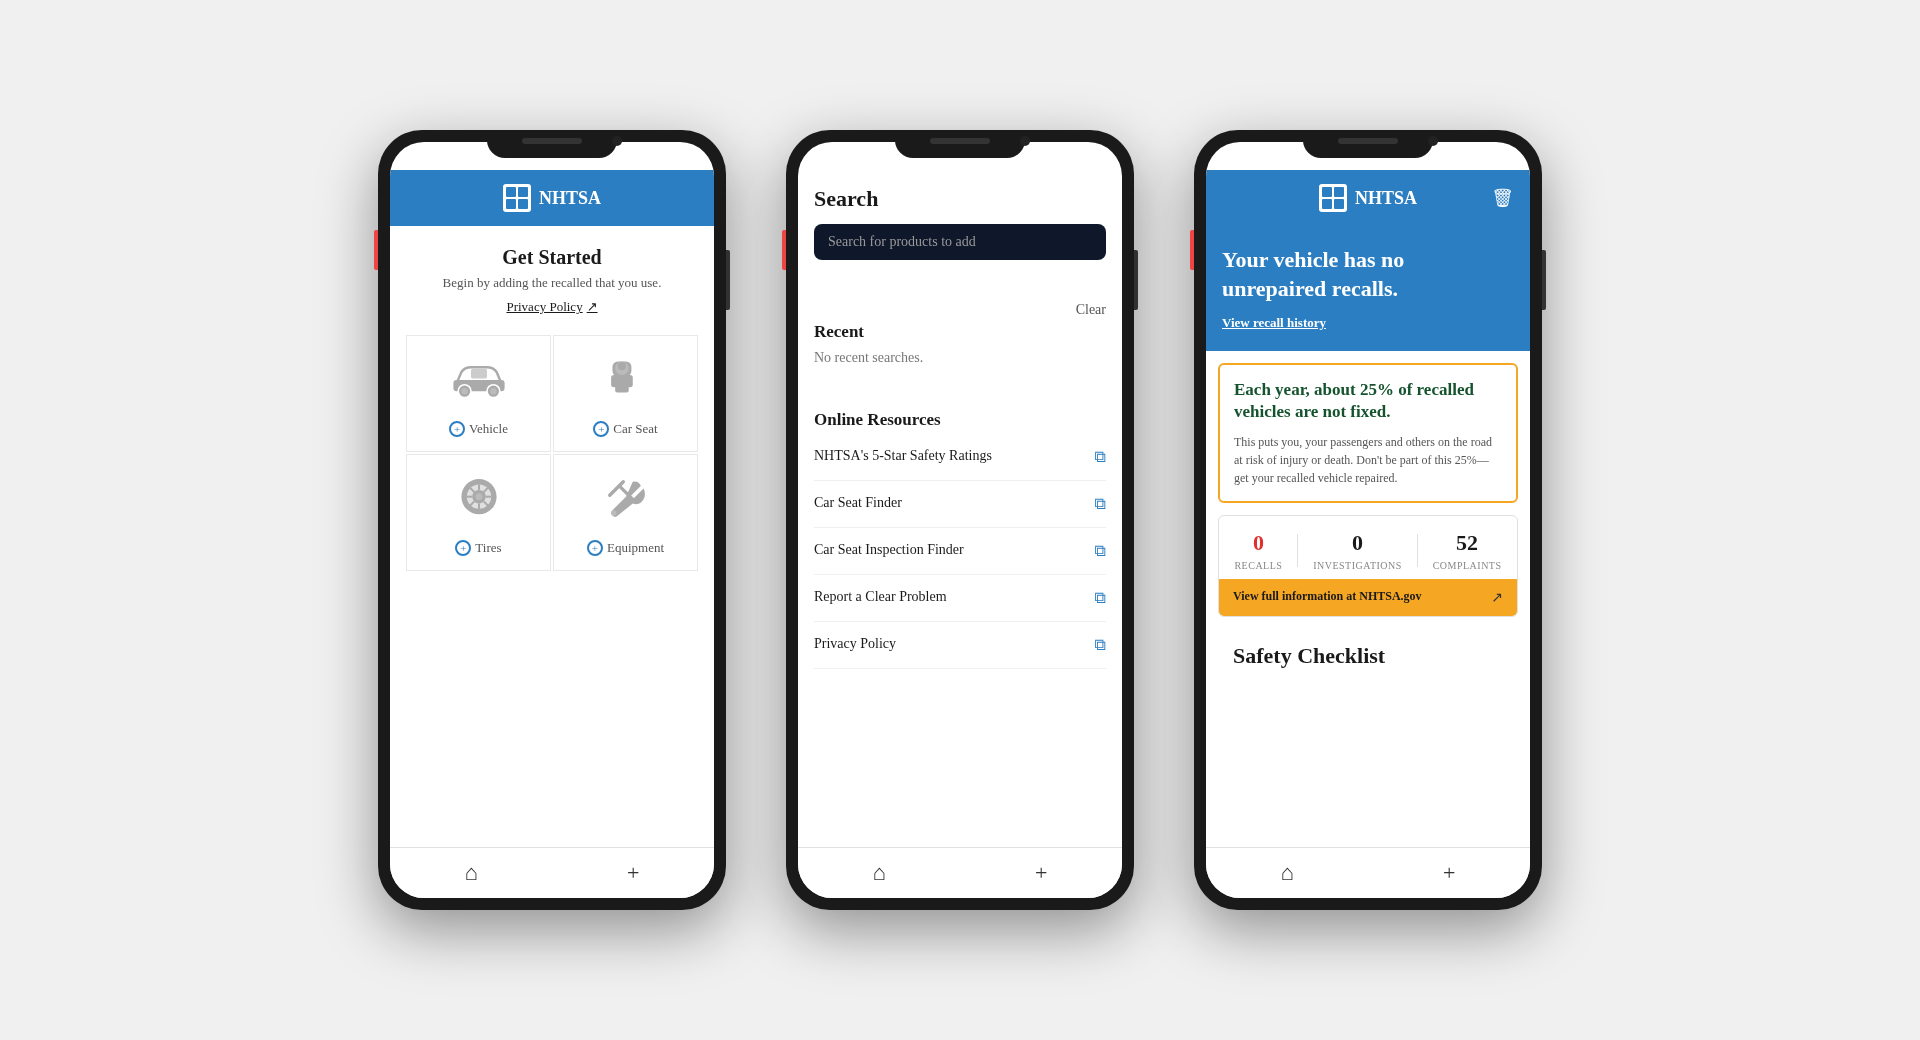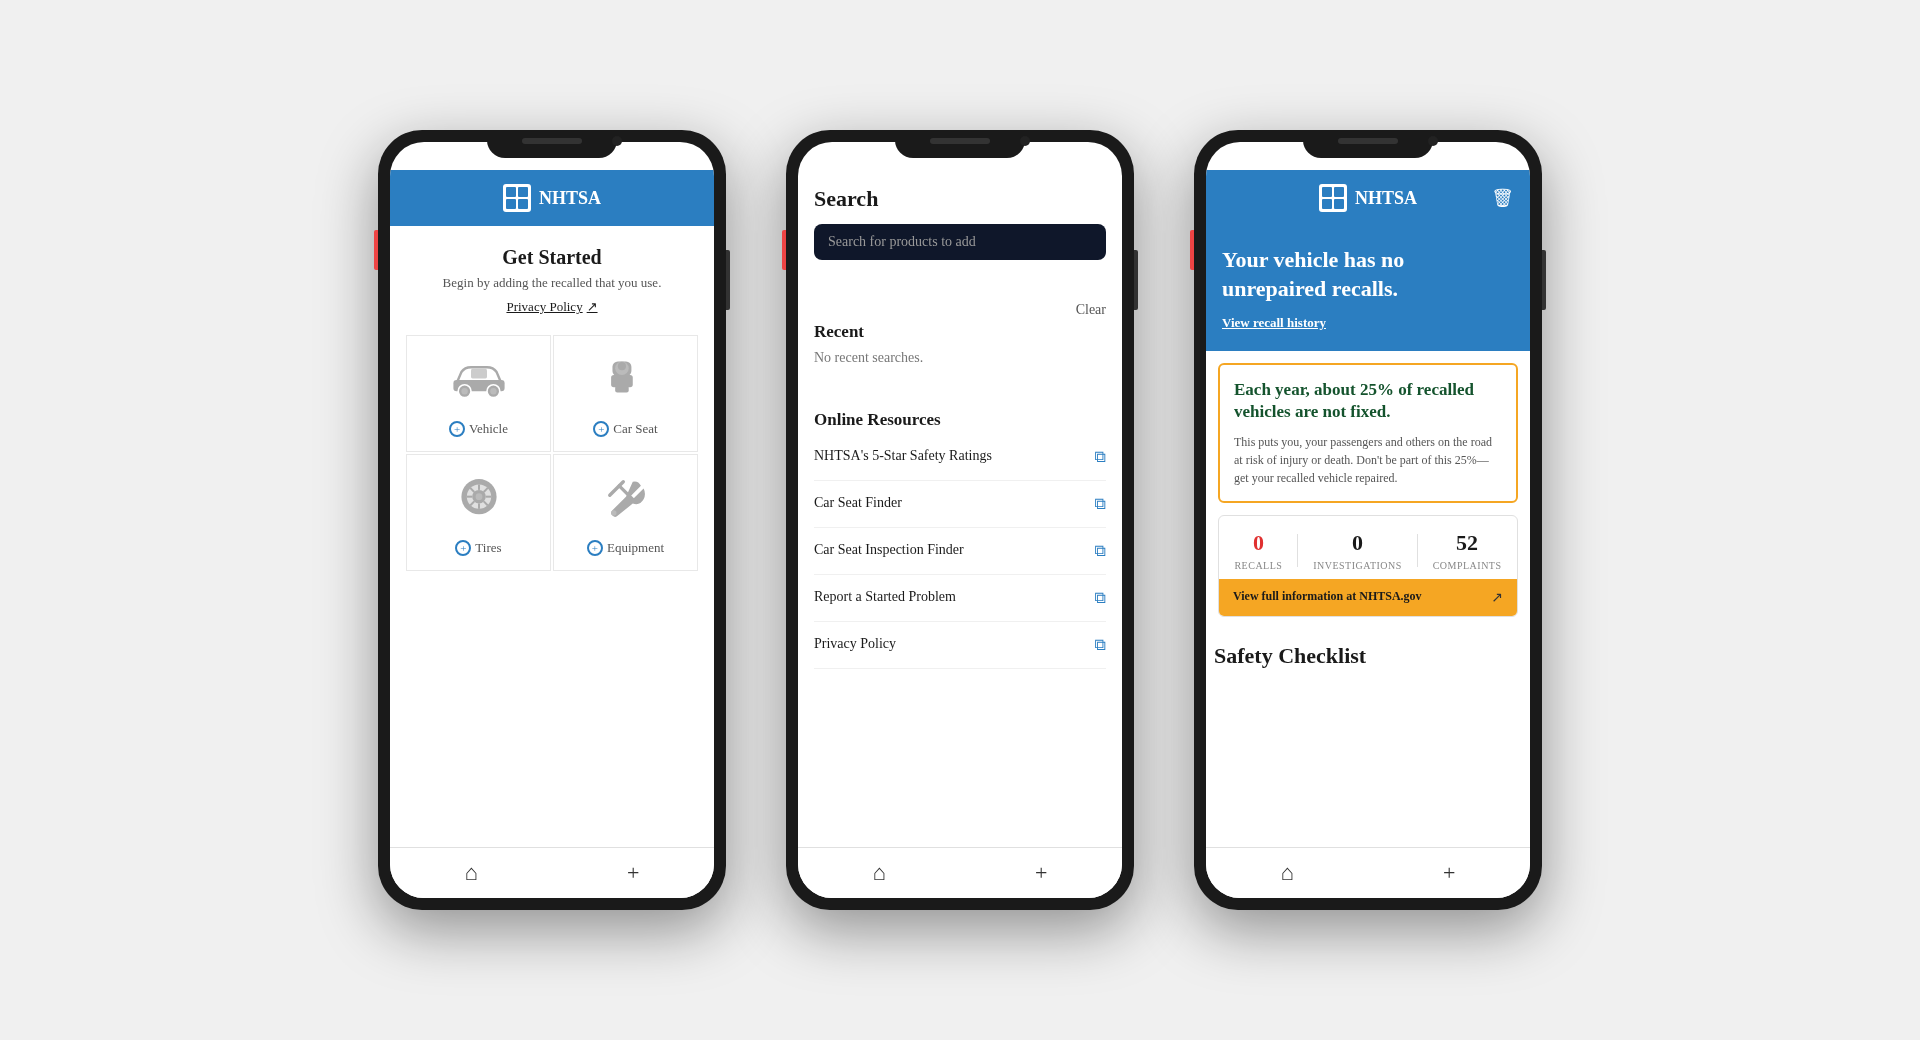--- a/index.html
+++ b/index.html
@@ -367,21 +367,21 @@
     }
     .nhtsa-link-text {
       font-size: 12px;
       font-weight: 700;
       color: #1a1a1a;
     }
     .safety-checklist-title {
       font-size: 22px;
       font-weight: 700;
       color: #1a1a1a;
-      padding: 14px 8px 6px;
+      padding: 14px 27px 6px;
     }
   </style>
 </head>
 <body>
 
 <div class="phone">
   <div class="phone-notch"></div>
   <div class="phone-speaker"></div>
   <div class="phone-camera"></div>
   <div class="phone-inner">
@@ -519,21 +519,21 @@
           </div>
           <div class="resource-item">
             <span class="resource-label">Car Seat Finder</span>
             <span class="ext-link-icon">⧉</span>
           </div>
           <div class="resource-item">
             <span class="resource-label">Car Seat Inspection Finder</span>
             <span class="ext-link-icon">⧉</span>
           </div>
           <div class="resource-item">
-            <span class="resource-label">Report a Started Problem</span>
+            <span class="resource-label">Report a Clear Problem</span>
             <span class="ext-link-icon">⧉</span>
           </div>
           <div class="resource-item">
             <span class="resource-label">Privacy Policy</span>
             <span class="ext-link-icon">⧉</span>
           </div>
         </div>
       </div>
 
       <div class="bottom-nav">

